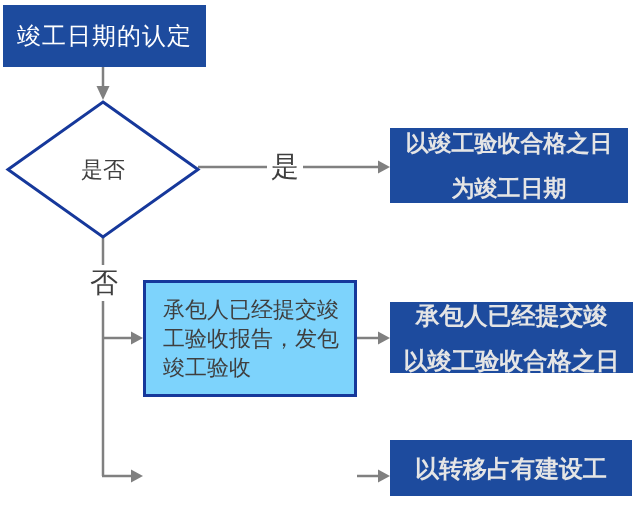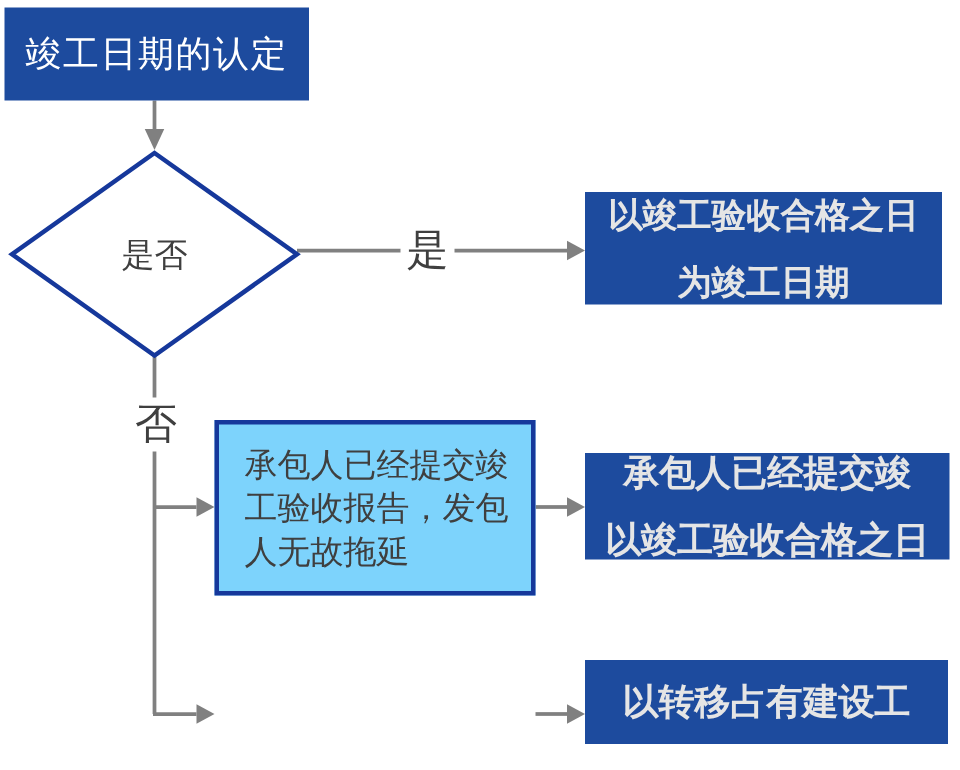--- a/index.html
+++ b/index.html
@@ -116,21 +116,21 @@
   <div class="branch-label label-yes">
     <span>是</span>
   </div>
   <div class="branch-label label-no">
     <span>否</span>
   </div>
 
   <div class="node white-box cond-mid">
     <span>承包人已经提交竣</span>
     <span>工验收报告，发包</span>
-    <span>人无故拖延</span>
+    <span>竣工验收</span>
   </div>
 
   <div class="node blue-box res-top">
     <span>以竣工验收合格之日</span>
     <span>为竣工日期</span>
   </div>
   <div class="node blue-box res-mid">
     <span>承包人已经提交竣</span>
     <span>以竣工验收合格之日</span>
   </div>

